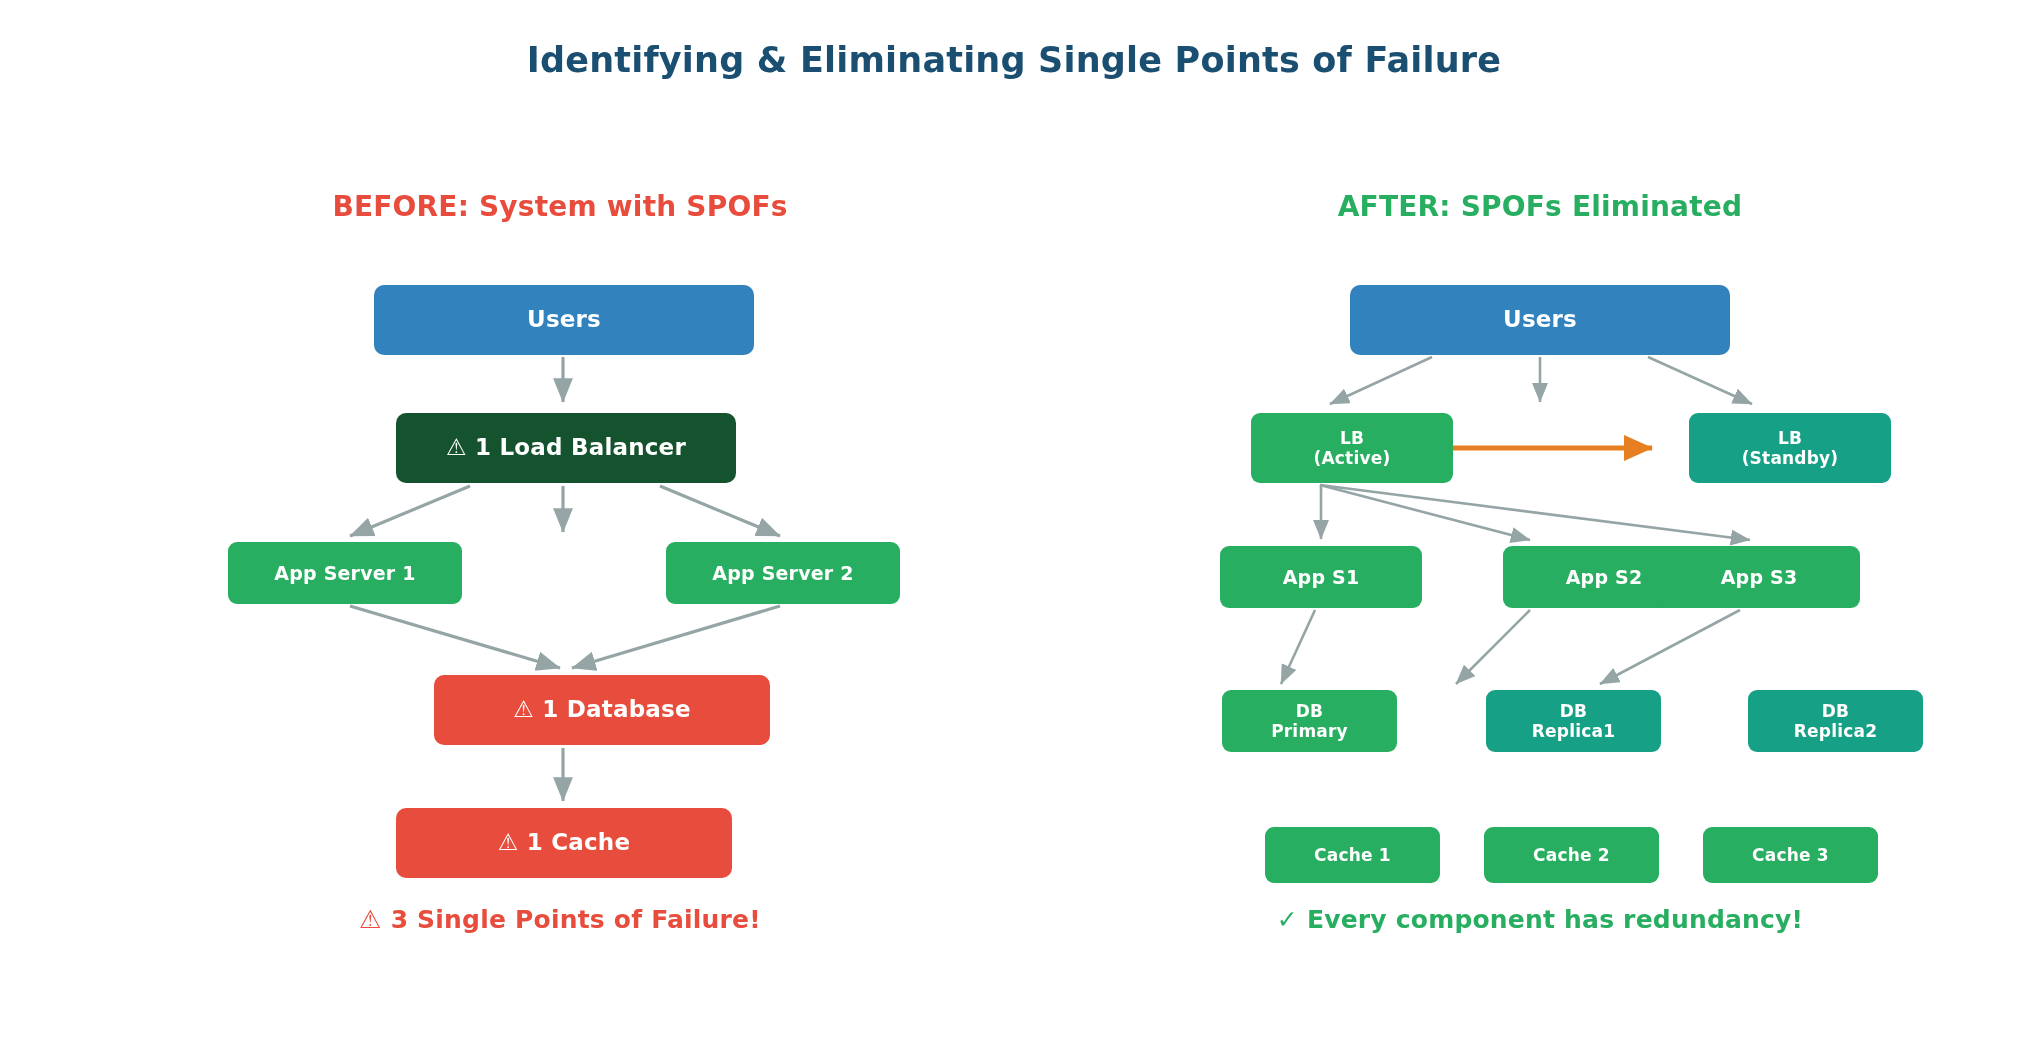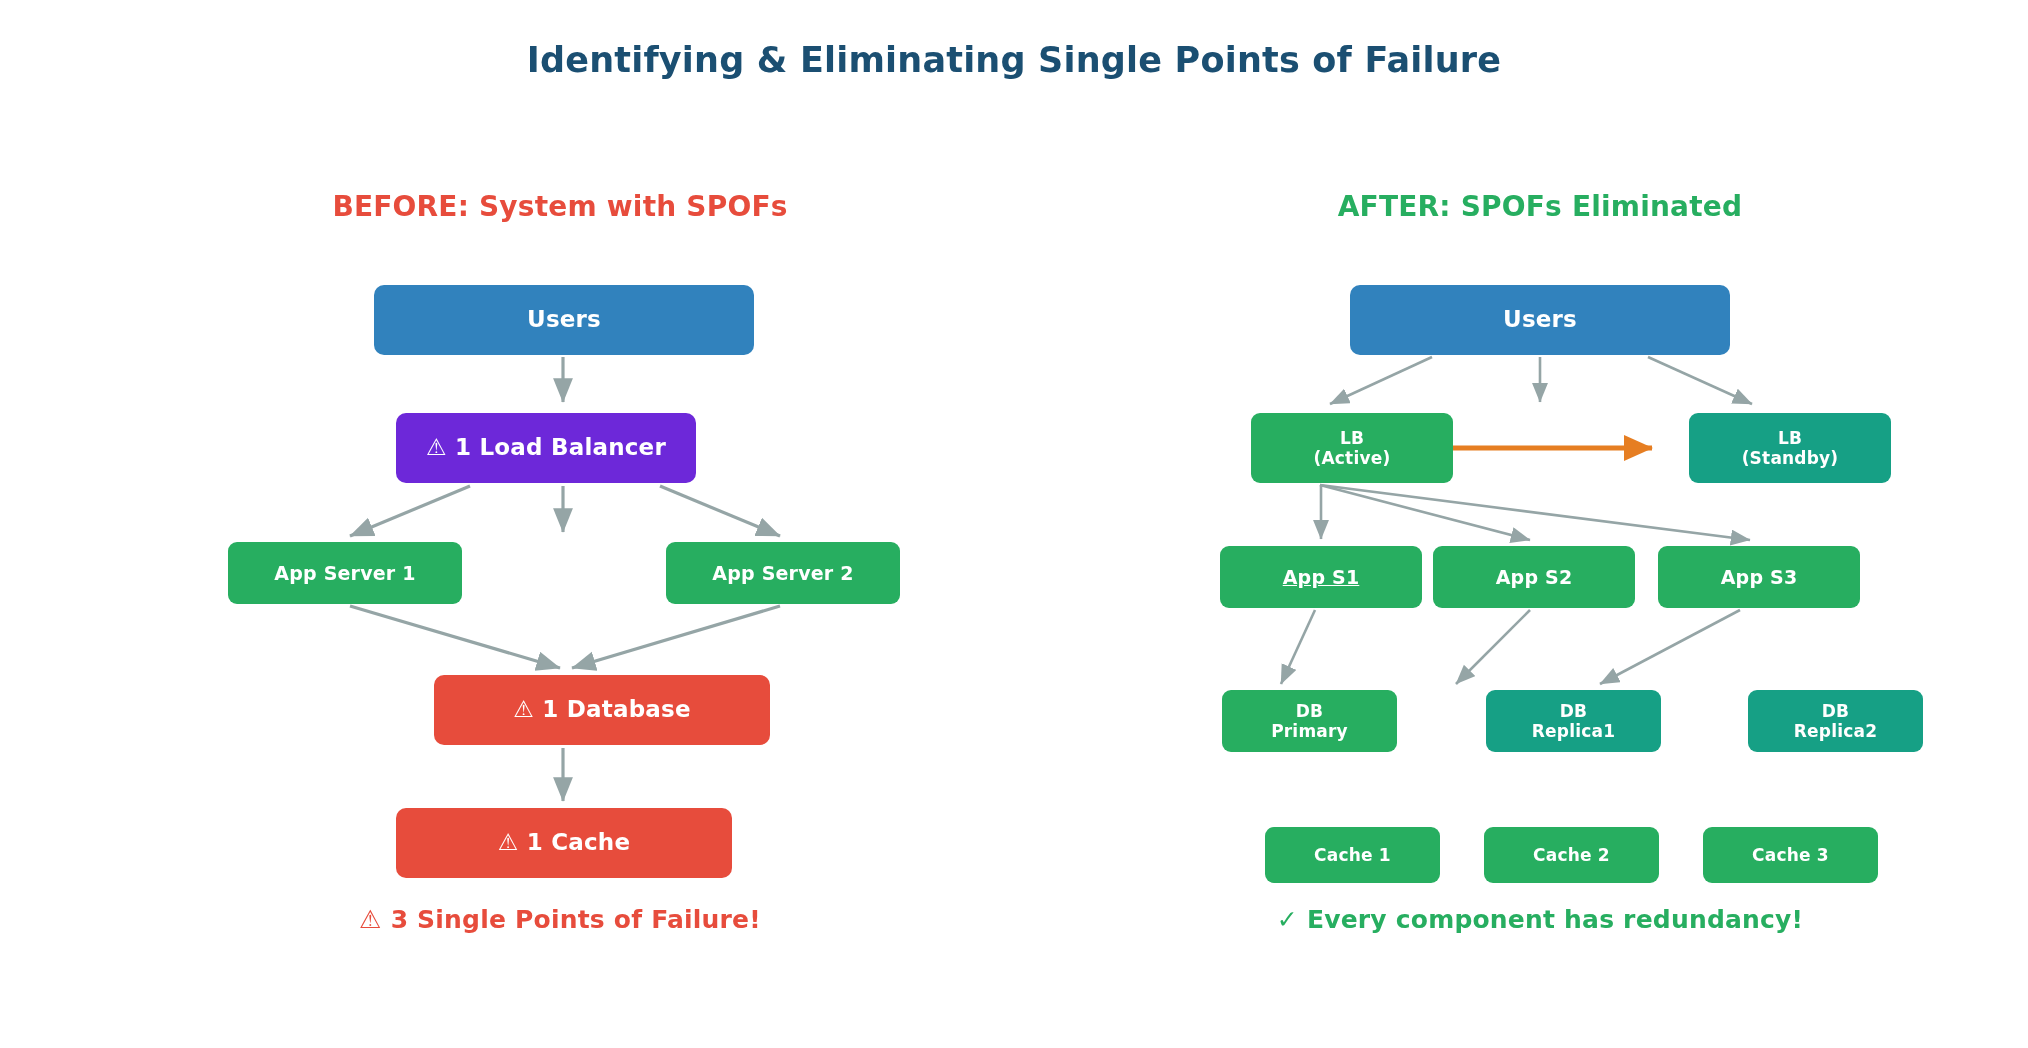--- a/index.html
+++ b/index.html
@@ -115,34 +115,34 @@
         <line x1="1530" y1="610" x2="1456" y2="684" stroke="#95a5a6" stroke-width="2.6" stroke-linecap="butt" marker-end="url(#arrow-gray)"></line>
         <line x1="1740" y1="610" x2="1600" y2="684" stroke="#95a5a6" stroke-width="2.6" stroke-linecap="butt" marker-end="url(#arrow-gray)"></line>
       </g>
     <g id="edge-group-bidir">
         <line x1="1428" y1="448" x2="1652" y2="448" stroke="#e67e22" stroke-width="5" stroke-linecap="butt" marker-end="url(#arrow-orange-end)" marker-start="url(#arrow-orange-start)"></line>
       </g>
   </svg>
 
   <div id="before-nodes">
       <div class="node big-label" style="left: 374px; top: 285px; width: 380px; height: 70px; background: rgb(49, 130, 189);">Users</div>
-      <div class="node big-label" style="left: 396px; top: 413px; width: 300px; height: 70px; background: #6d28d9;">⚠ 1 Load Balancer</div>
+      <div class="node big-label" style="left: 396px; top: 413px; width: 340px; height: 70px; background: #14532d;">⚠ 1 Load Balancer</div>
       <div class="node mid-label" style="left: 228px; top: 542px; width: 234px; height: 62px; background: rgb(39, 174, 96);">App Server 1</div>
       <div class="node mid-label" style="left: 666px; top: 542px; width: 234px; height: 62px; background: rgb(39, 174, 96);">App Server 2</div>
       <div class="node big-label" style="left: 396px; top: 675px; width: 336px; height: 70px; background: rgb(231, 76, 60); margin-left: 38px;">⚠ 1 Database</div>
       <div class="node big-label" style="left: 396px; top: 808px; width: 336px; height: 70px; background: rgb(231, 76, 60);">⚠ 1 Cache</div>
     </div>
   <div id="after-nodes">
       <div class="node big-label" style="left: 1350px; top: 285px; width: 380px; height: 70px; background: rgb(49, 130, 189);">Users</div>
       <div class="node sml-label" style="left: 1220px; top: 413px; width: 202px; height: 70px; background: rgb(39, 174, 96);">LB
 (Active)</div>
       <div class="node sml-label" style="left: 1658px; top: 413px; width: 202px; height: 70px; background: rgb(22, 160, 133);">LB
 (Standby)</div>
-      <div class="node mid-label" style="left: 1220px; top: 546px; width: 202px; height: 62px; background: rgb(39, 174, 96); text-decoration: underline;">App S1</div>
-      <div class="node mid-label" style="left: 1433px; top: 546px; width: 202px; height: 62px; background: rgb(39, 174, 96);">App S2</div>
+      <div class="node mid-label" style="left: 1220px; top: 546px; width: 202px; height: 62px; background: rgb(39, 174, 96);">App S1</div>
+      <div class="node mid-label" style="left: 1503px; top: 546px; width: 202px; height: 62px; background: rgb(39, 174, 96);">App S2</div>
       <div class="node mid-label" style="left: 1658px; top: 546px; width: 202px; height: 62px; background: rgb(39, 174, 96);">App S3</div>
       <div class="node sml-label" style="left: 1191px; top: 690px; width: 175px; height: 62px; background: rgb(39, 174, 96);">DB
 Primary</div>
       <div class="node sml-label" style="left: 1455px; top: 690px; width: 175px; height: 62px; background: rgb(22, 160, 133);">DB
 Replica1</div>
       <div class="node sml-label" style="left: 1717px; top: 690px; width: 175px; height: 62px; background: rgb(22, 160, 133);">DB
 Replica2</div>
       <div class="node sml-label" style="left: 1234px; top: 827px; width: 175px; height: 56px; background: rgb(39, 174, 96);">Cache 1</div>
       <div class="node sml-label" style="left: 1453px; top: 827px; width: 175px; height: 56px; background: rgb(39, 174, 96);">Cache 2</div>
       <div class="node sml-label" style="left: 1672px; top: 827px; width: 175px; height: 56px; background: rgb(39, 174, 96);">Cache 3</div>

